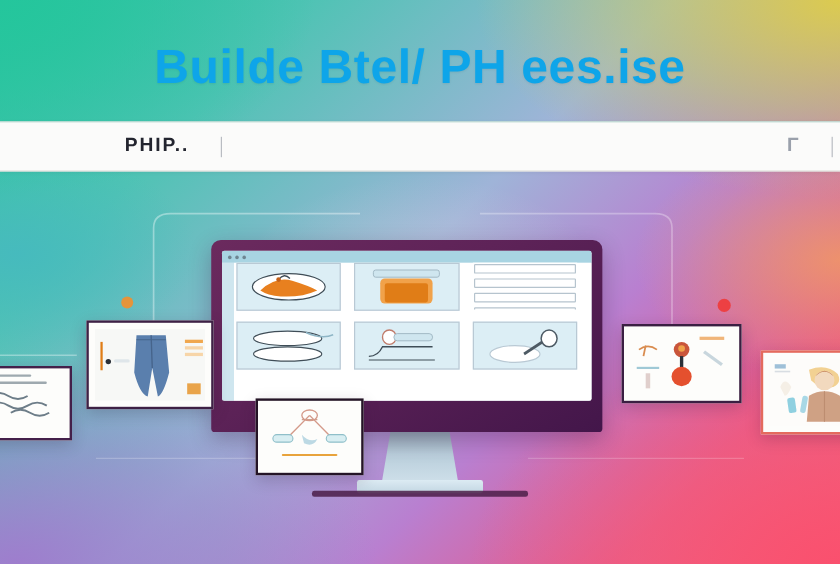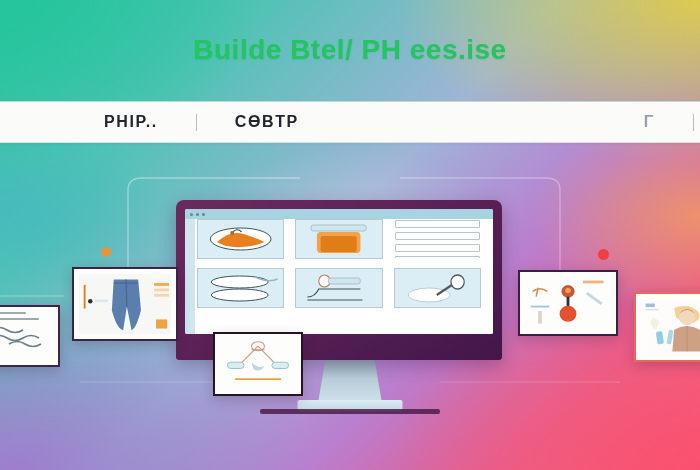--- a/index.html
+++ b/index.html
@@ -26,39 +26,39 @@
     background:radial-gradient(ellipse 30% 26% at 2% 45%, rgba(70,186,190,0.95) 0%, rgba(70,186,190,0) 72%);}
   .bg-mr{position:absolute;inset:0;
     background:radial-gradient(ellipse 34% 30% at 100% 46%, rgba(244,160,92,0.75) 0%, rgba(244,160,92,0) 72%);}
   .bg-center{position:absolute;inset:0;
     background:radial-gradient(ellipse 30% 26% at 50% 50%, rgba(235,225,225,0.30) 0%, rgba(235,225,225,0) 72%);}
 
   
   .headline{
     position:absolute;left:0;right:0;top:36px;
     text-align:center;
-    color:#22c55e;
-    font-size:28px;
+    color:#0ea5e9;
+    font-size:40px;
     font-weight:700;
     letter-spacing:0.5px;
     line-height:1;
     text-shadow:0 1px 2px rgba(0,0,0,0.07);
     white-space:nowrap;
   }
 
   
   .navbar{
     position:absolute;left:0;right:0;top:101px;height:40px;
     background:#fbfbfa;
     border-top:1px solid rgba(140,190,180,0.55);
     border-bottom:1px solid rgba(205,205,200,0.6);
     display:flex;align-items:center;
     box-shadow:0 1px 3px rgba(0,0,0,0.05);
   }
-  .nav-inner{display:flex;align-items:center;width:100%;padding-left:78px;gap:12px;}
+  .nav-inner{display:flex;align-items:center;width:100%;padding-left:78px;gap:0;}
   .nav-item{
     color:#23252f;font-size:16px;font-weight:700;letter-spacing:1.6px;
     padding:0 26px;white-space:nowrap;
   }
   .nav-item.faded{color:#9aa0ab;font-weight:600;}
   .nav-sep{width:1px;height:17px;background:#b9bcc2;}
 
   
   .decor{position:absolute;inset:0;pointer-events:none;}
 
@@ -133,21 +133,20 @@
   <div class="bg-ml"></div>
   <div class="bg-mr"></div>
   <div class="bg-center"></div>
 
   <div class="headline">Builde Btel/ PH ees.ise</div>
 
   <nav class="navbar">
     <div class="nav-inner">
       <span class="nav-item">PHIP..</span>
       <span class="nav-sep"></span>
-      <span class="nav-item">CƟBTP</span>
       <span style="flex:1 1 auto"></span>
       <span class="nav-item faded">Γ</span>
       <span class="nav-sep" style="margin-right:6px"></span>
     </div>
   </nav>
 
   <svg class="decor" width="700" height="470">
     <path d="M128 300 L128 190 Q128 178 142 178 L300 178" fill="none" stroke="#ffffff" stroke-opacity="0.38" stroke-width="1.4"></path>
     <path d="M560 300 L560 190 Q560 178 546 178 L400 178" fill="none" stroke="#ffffff" stroke-opacity="0.30" stroke-width="1.4"></path>
     <path d="M0 296 L64 296" fill="none" stroke="#ffffff" stroke-opacity="0.35" stroke-width="1.2"></path>

